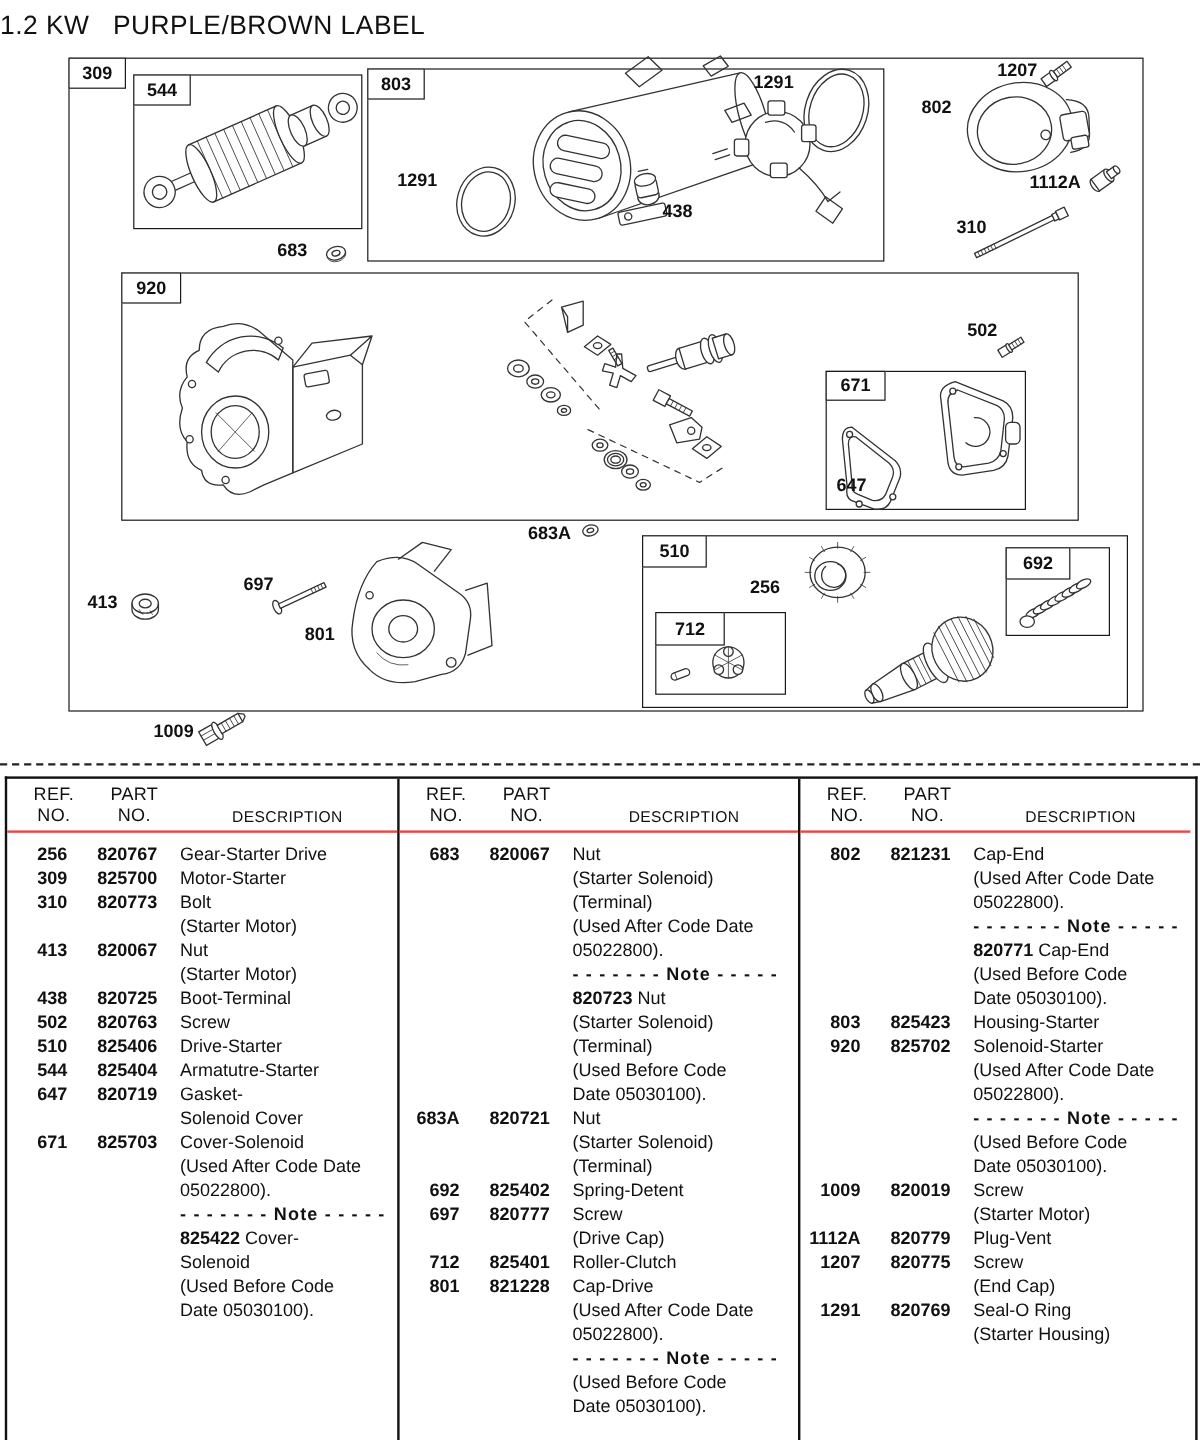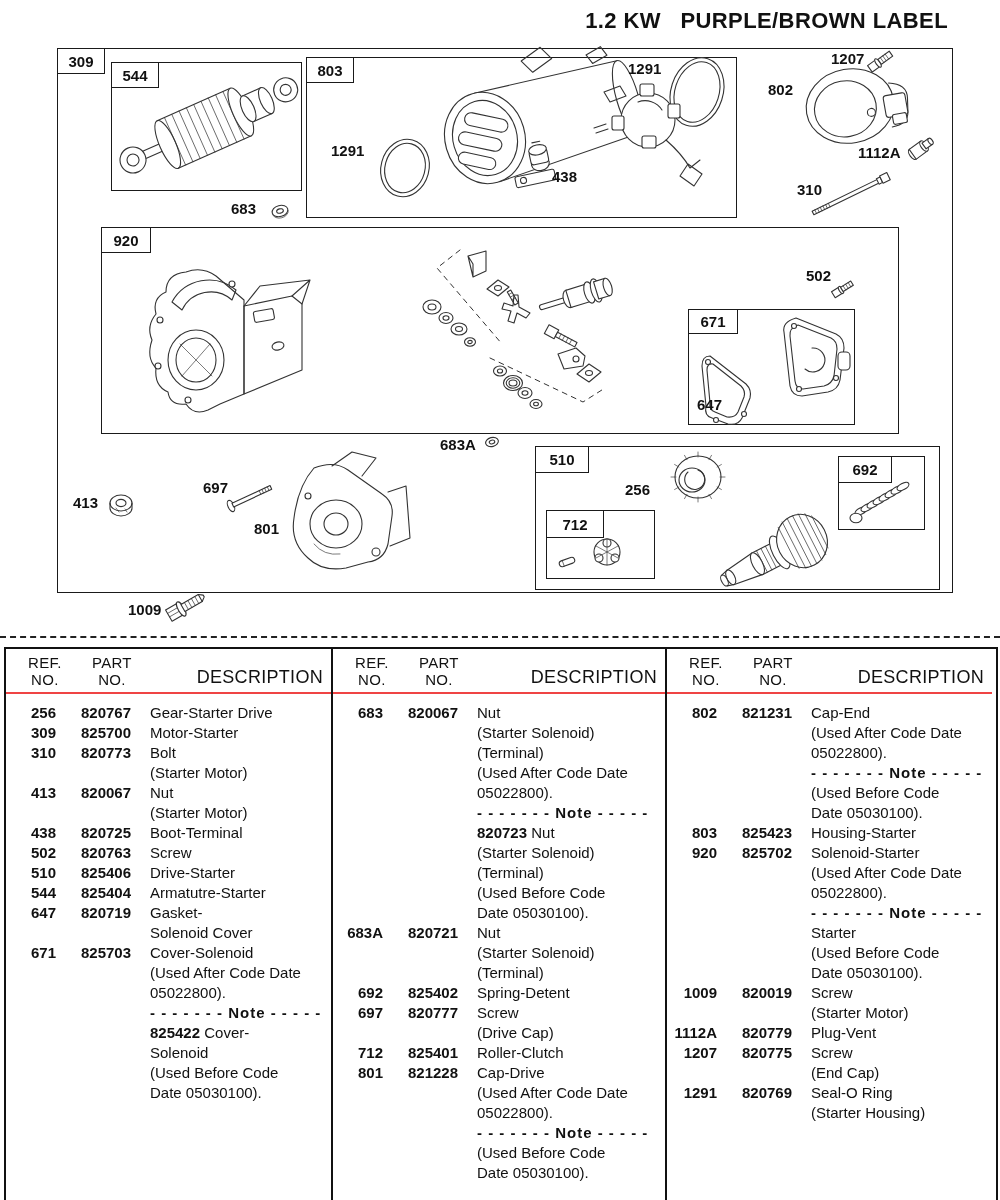--- a/index.html
+++ b/index.html
@@ -1,38 +1,38 @@
 <!DOCTYPE html>
 <html><head>
 <meta charset="utf-8">
 <style>
   html,body{margin:0;padding:0}
   body{width:1000px;height:1200px;position:relative;overflow:hidden;background:#fff;
        font-family:"Liberation Sans",sans-serif;color:#111;-webkit-font-smoothing:antialiased}
-  .title{position:absolute;left:0;top:8px;width:948px;text-align:right;font-size:22px;
-         font-weight:bold;letter-spacing:.4px;white-space:pre}
+  .title{position:absolute;left:0;top:8px;width:948px;text-align:left;font-size:22px;
+         font-weight:normal;letter-spacing:.4px;white-space:pre}
   
   .dbox{position:absolute;border:1.4px solid #1a1a1a}
   .lblbox{position:absolute;border:1.4px solid #1a1a1a;background:#fff;display:flex;align-items:center;
           justify-content:center;font-weight:bold;font-size:15px;z-index:5}
   .callout{position:absolute;font-weight:bold;font-size:15px;white-space:nowrap;z-index:4}
   svg.sketch{position:absolute;left:0;top:0;z-index:2}
   svg.sketch *{stroke:#333;fill:none;stroke-width:1.1;stroke-linecap:round;stroke-linejoin:round}
   svg.sketch ellipse,svg.sketch rect,svg.sketch circle{fill:#fff}
   svg.sketch .thin{stroke-width:.65}
   svg.sketch .guide{stroke-dasharray:5 5;stroke-width:1}
   
   .dashline{position:absolute;left:0;top:636px;width:1000px;border-top:2px dashed #222}
   .tframe{position:absolute;left:4px;top:647px;width:990px;height:553px;border:2px solid #111;border-bottom:none;background:#fff}
   .vsep{position:absolute;top:0;bottom:0;width:2px;background:#111}
   .tcol{position:absolute;top:0;bottom:0}
   .chead{position:relative;height:43px;border-bottom:2px solid #ef4444}
   .h2l{position:absolute;top:5px;font-size:15px;line-height:17px;text-align:center;letter-spacing:.3px}
   .h-ref{left:22px}.h-part{left:86px}
-  .h-desc{position:absolute;left:150px;right:8px;bottom:4px;font-size:18px;text-align:right;letter-spacing:.3px}
+  .h-desc{position:absolute;left:150px;right:8px;bottom:4px;font-size:13px;text-align:center;letter-spacing:.3px}
   .tbody{position:absolute;left:0;right:0;top:54px}
   .trow{display:grid;grid-template-columns:50px 94px 1fr;height:20px;line-height:20px;font-size:15px;white-space:nowrap}
   .c-ref{font-weight:bold;text-align:right}
   .c-part{font-weight:bold;padding-left:25px}
   .c-desc{overflow:visible}
   .c-desc.note{font-weight:bold;letter-spacing:1px}
 </style>
 </head>
 <body>
 
@@ -650,20 +650,25 @@
           <span class="c-desc">05022800).</span>
         </div>
         <div class="trow">
           <span class="c-ref"></span>
           <span class="c-part"></span>
           <span class="c-desc note">- - - - - - -  Note  - - - - -</span>
         </div>
         <div class="trow">
           <span class="c-ref"></span>
           <span class="c-part"></span>
+          <span class="c-desc"><b>820771 </b>Cap-End</span>
+        </div>
+        <div class="trow">
+          <span class="c-ref"></span>
+          <span class="c-part"></span>
           <span class="c-desc">(Used Before Code</span>
         </div>
         <div class="trow">
           <span class="c-ref"></span>
           <span class="c-part"></span>
           <span class="c-desc">Date 05030100).</span>
         </div>
         <div class="trow">
           <span class="c-ref">803</span>
           <span class="c-part">825423</span>
@@ -685,25 +690,20 @@
           <span class="c-desc">05022800).</span>
         </div>
         <div class="trow">
           <span class="c-ref"></span>
           <span class="c-part"></span>
           <span class="c-desc note">- - - - - - -  Note  - - - - -</span>
         </div>
         <div class="trow">
           <span class="c-ref"></span>
           <span class="c-part"></span>
-          <span class="c-desc">Starter</span>
-        </div>
-        <div class="trow">
-          <span class="c-ref"></span>
-          <span class="c-part"></span>
           <span class="c-desc">(Used Before Code</span>
         </div>
         <div class="trow">
           <span class="c-ref"></span>
           <span class="c-part"></span>
           <span class="c-desc">Date 05030100).</span>
         </div>
         <div class="trow">
           <span class="c-ref">1009</span>
           <span class="c-part">820019</span>

